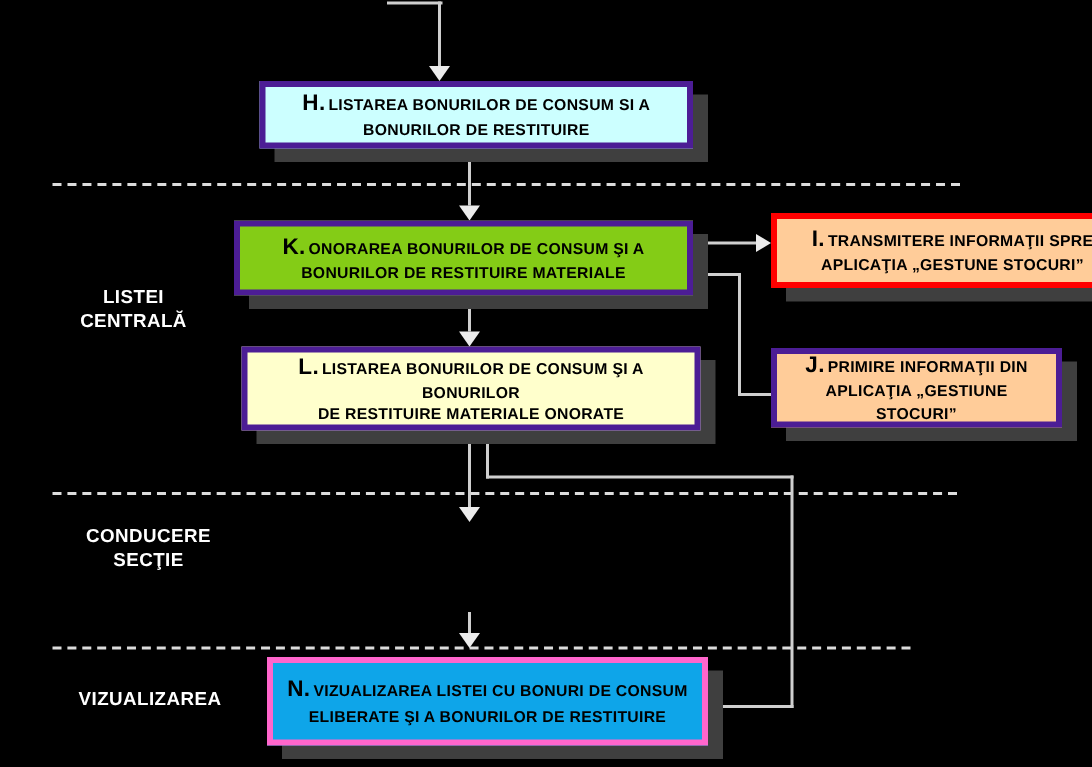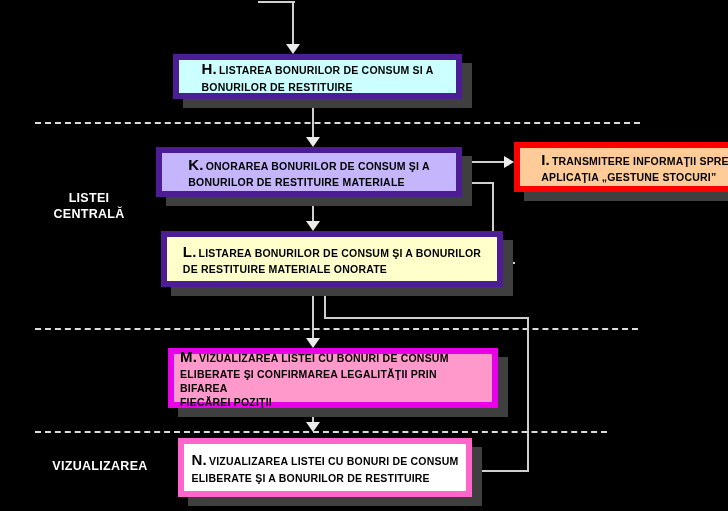--- a/index.html
+++ b/index.html
@@ -3,66 +3,68 @@
 <meta charset="utf-8">
 <style>
   html,body { margin:0; padding:0; }
   body { background:#000; font-family:"Liberation Sans", sans-serif; }
   #stage {
     position:relative; width:728px; height:511px;
     background:#000; overflow:hidden;
   }
   .flow-box {
     position:absolute; box-sizing:border-box;
-    border:6px solid #4c1d95;
+    border:4px solid #4c1d95;
     display:flex; align-items:center; justify-content:center;
-    color:#000;
+    text-align:center; color:#000;
     box-shadow:10px 9px 0 0 #3f3f3f;
     padding:2px 6px;
   }
   .box-text { font-size:10.5px; font-weight:bold; letter-spacing:0.2px; line-height:1.35; }
   .box-text .body { white-space:pre-line; }
   .prefix { font-size:15px; font-weight:bold; margin-right:2px; }
   .section-label {
     position:absolute; color:#fff; font-weight:bold; font-size:12.5px;
     text-align:center; white-space:pre-line; letter-spacing:0.3px; line-height:1.3;
   }
   .dashed { position:absolute; height:0; border-top:2px dashed #dcdcdc; }
   .cline { position:absolute; background:#cfcfcf; }
   .arrow { position:absolute; width:0; height:0; }
   .arrow.down  { border-left:7px solid transparent; border-right:7px solid transparent; border-top:10px solid #ececec; }
   .arrow.right { border-top:6px solid transparent; border-bottom:6px solid transparent; border-left:10px solid #ececec; }
   .arrow.left  { border-top:6px solid transparent; border-bottom:6px solid transparent; border-right:10px solid #ececec; }
 
   
   #box-h { left:173px; top:54px;  width:289px; height:45px; background:#ccffff; }
-  #box-k { left:156px; top:147px; width:306px; height:50px; background:#c4b5fd; }
+  #box-k { left:156px; top:147px; width:306px; height:50px; background:#84cc16; }
   #box-i { left:514px; top:142px; width:242px; height:50px; background:#ffcc99; border-color:#ff0000; }
   #box-j { left:514px; top:232px; width:194px; height:53px; background:#ffcc99; }
-  #box-l { left:161px; top:231px; width:342px; height:56px; background:#ffffcc; }
+  #box-l { left:161px; top:231px; width:306px; height:56px; background:#ffffcc; }
   #box-m { left:168px; top:348px; width:330px; height:60px; background:#ff99cc; border-color:#e800e8; }
-  #box-n { left:178px; top:438px; width:294px; height:59px; background:#ffffff; border-color:#ff66cc; }
+  #box-n { left:178px; top:438px; width:294px; height:59px; background:#0ea5e9; border-color:#ff66cc; }
 
   
   #lbl-magazia       { left:28px; top:190px; width:122px; }
   #lbl-conducere     { left:38px; top:349px; width:122px; }
   #lbl-contabilitate { left:22px; top:458px; width:156px; }
 
   
   #sep-1 { left:35px; top:122px; width:605px; }
   #sep-2 { left:35px; top:328px; width:603px; }
   #sep-3 { left:35px; top:431px; width:572px; }
 </style>
 </head>
 <body>
 
 <div id="stage">
 
   <div class="section-label" id="lbl-magazia">LISTEI
 CENTRALĂ</div>
+  <div class="section-label" id="lbl-conducere">CONDUCERE
+SECŢIE</div>
   <div class="section-label" id="lbl-contabilitate">VIZUALIZAREA</div>
 
   <div class="dashed" id="sep-1"></div>
   <div class="dashed" id="sep-2"></div>
   <div class="dashed" id="sep-3"></div>
 
   <div class="cline" style="left:258px; top:1px; width:37px; height:2px;"></div>
   <div class="cline" style="left:292px; top:1px; width:2px; height:43px;"></div>
   <div class="arrow down" style="left:286px; top:44px;"></div>
 
@@ -100,30 +102,29 @@
   <div class="flow-box" id="box-k">
     <div class="box-text"><span class="prefix">K.</span><span class="body">ONORAREA BONURILOR DE CONSUM ŞI A
 BONURILOR DE RESTITUIRE MATERIALE</span></div>
   </div>
 
   <div class="flow-box" id="box-i">
     <div class="box-text"><span class="prefix">I.</span><span class="body">TRANSMITERE INFORMAŢII SPRE
 APLICAŢIA „GESTUNE STOCURI”</span></div>
   </div>
 
+  <div class="flow-box" id="box-j">
+    <div class="box-text"><span class="prefix">J.</span><span class="body">PRIMIRE INFORMAŢII DIN
+APLICAŢIA „GESTIUNE STOCURI”</span></div>
+  </div>
 
   <div class="flow-box" id="box-l">
     <div class="box-text"><span class="prefix">L.</span><span class="body">LISTAREA BONURILOR DE CONSUM ŞI A BONURILOR
 DE RESTITUIRE MATERIALE ONORATE</span></div>
   </div>
 
-  <div class="flow-box" id="box-m">
-    <div class="box-text"><span class="prefix">M.</span><span class="body">VIZUALIZAREA LISTEI CU  BONURI DE CONSUM
-ELIBERATE ŞI CONFIRMAREA LEGALITĂŢII PRIN BIFAREA
-FIECĂREI POZIŢII</span></div>
-  </div>
 
   <div class="flow-box" id="box-n">
     <div class="box-text"><span class="prefix">N.</span><span class="body">VIZUALIZAREA LISTEI CU  BONURI DE CONSUM
 ELIBERATE ŞI A BONURILOR DE RESTITUIRE</span></div>
   </div>
 
 </div>
 
 </body></html>

